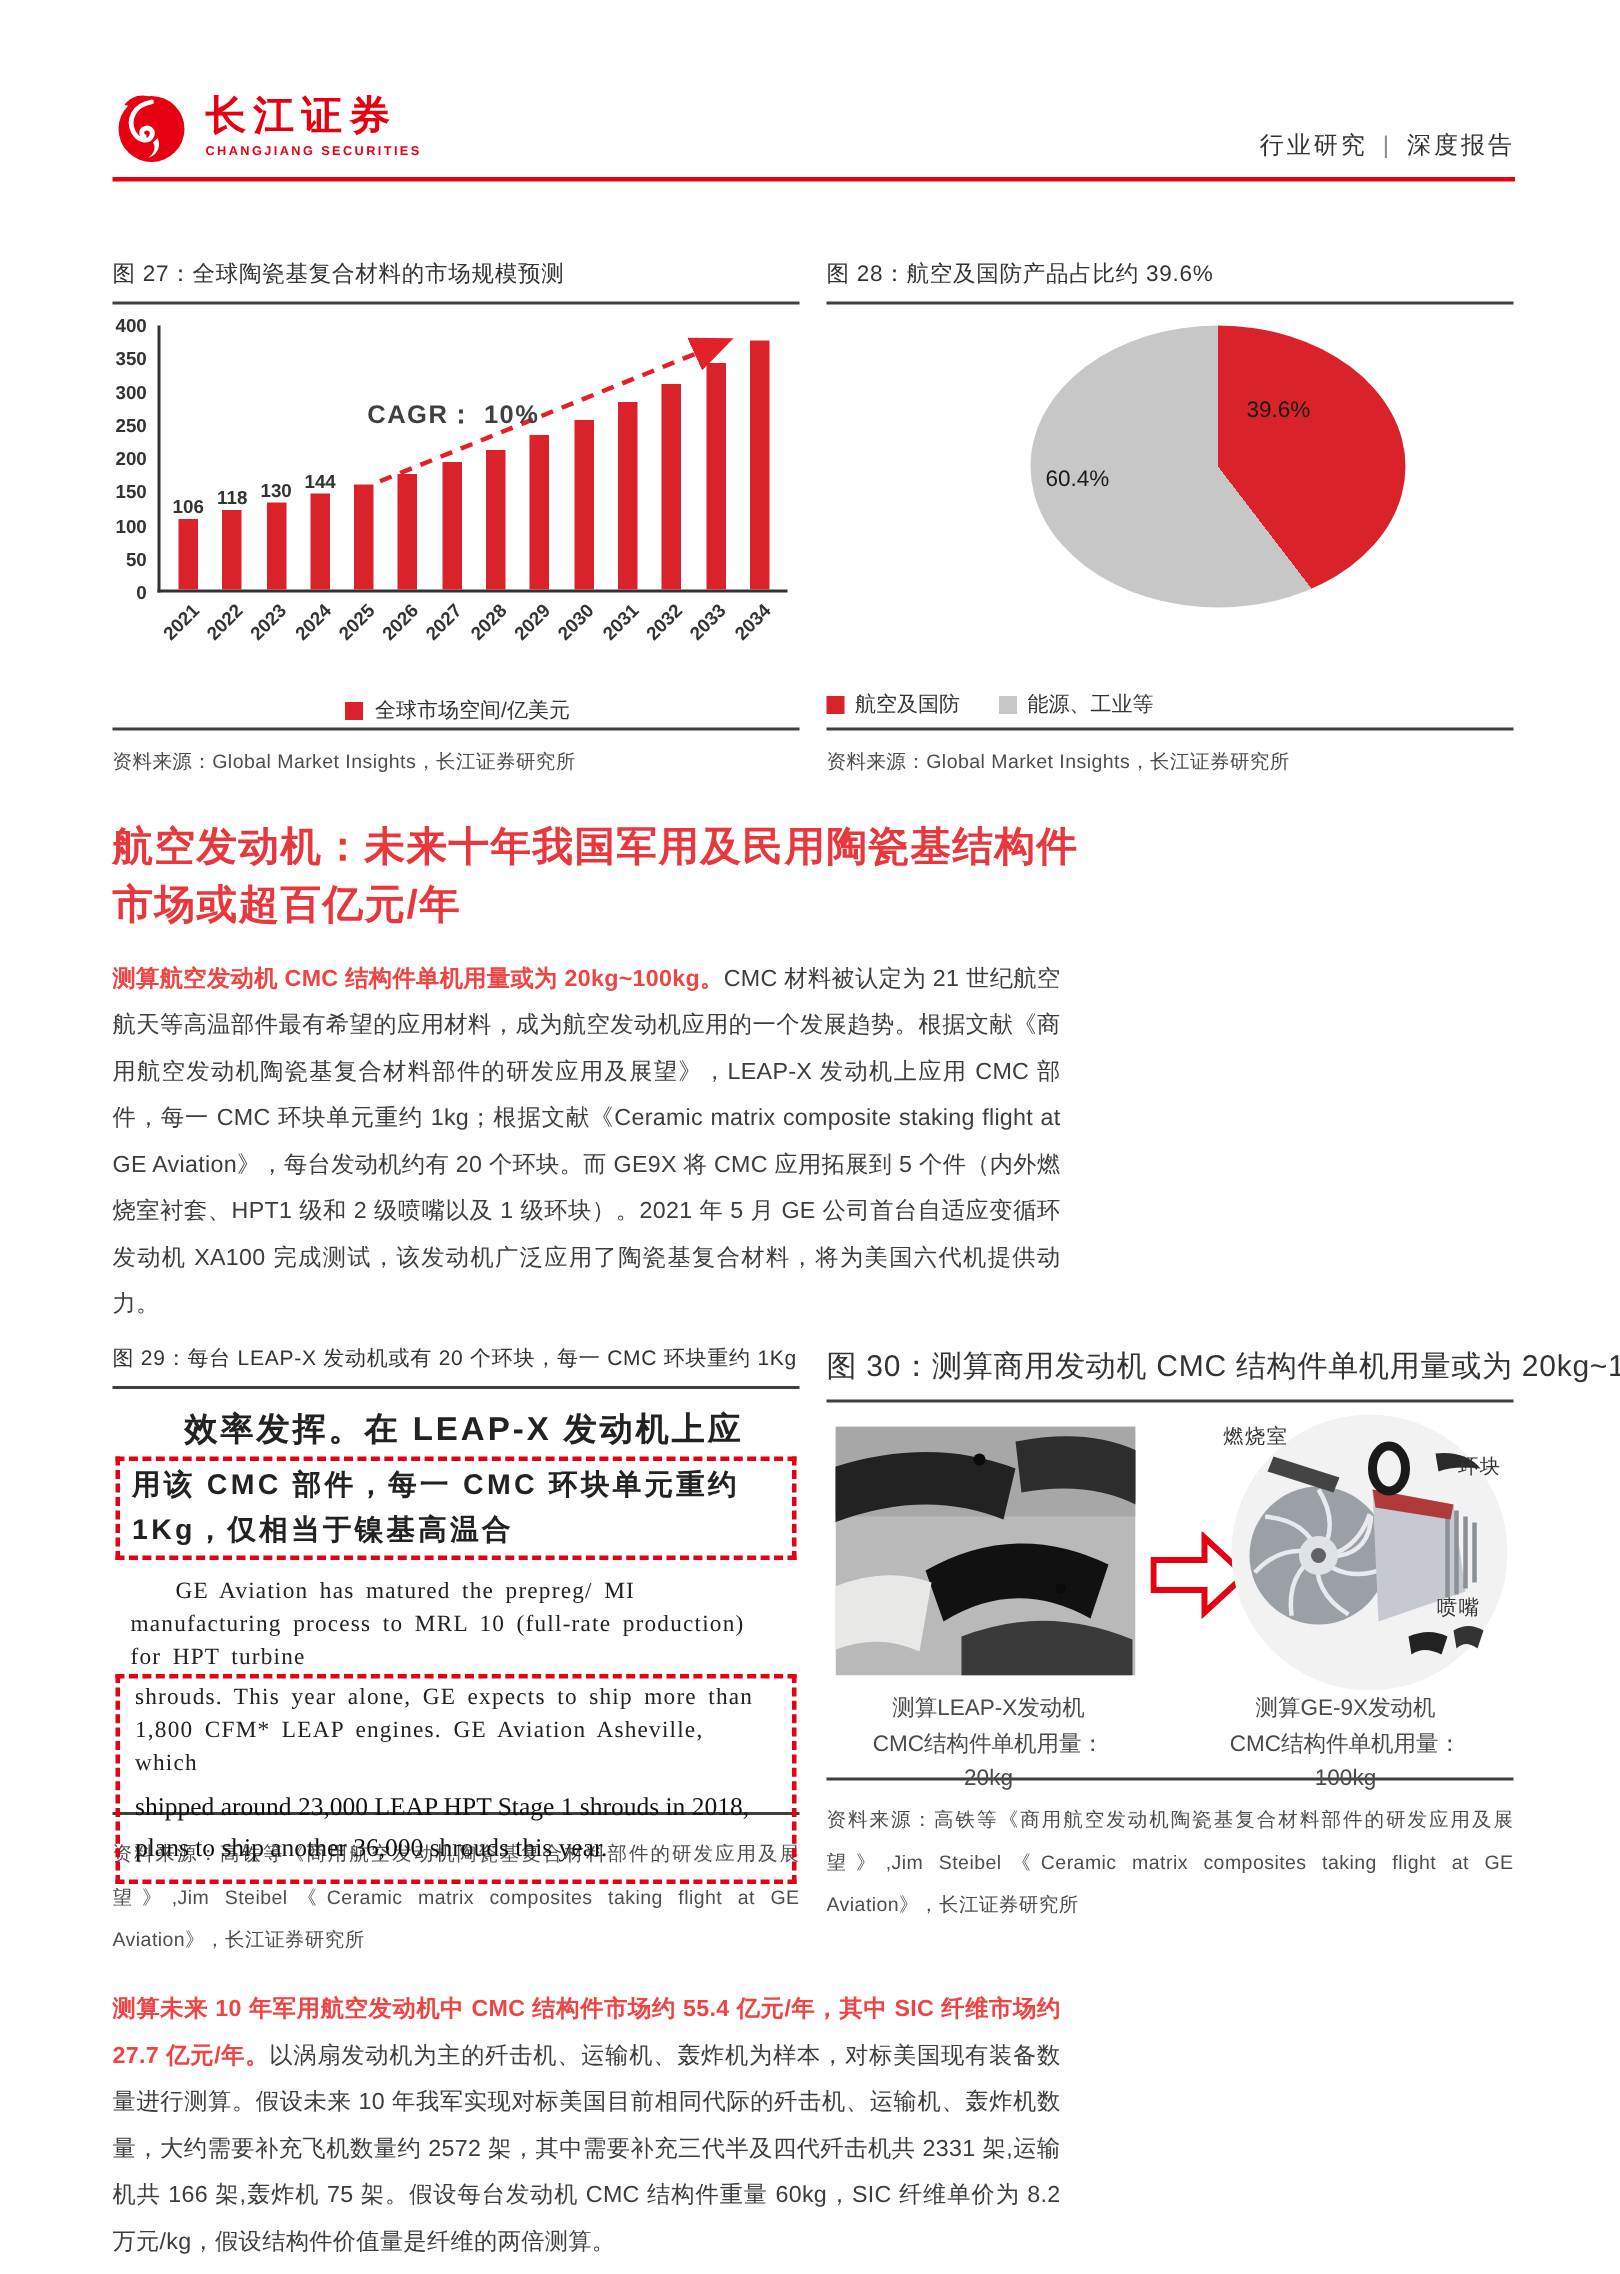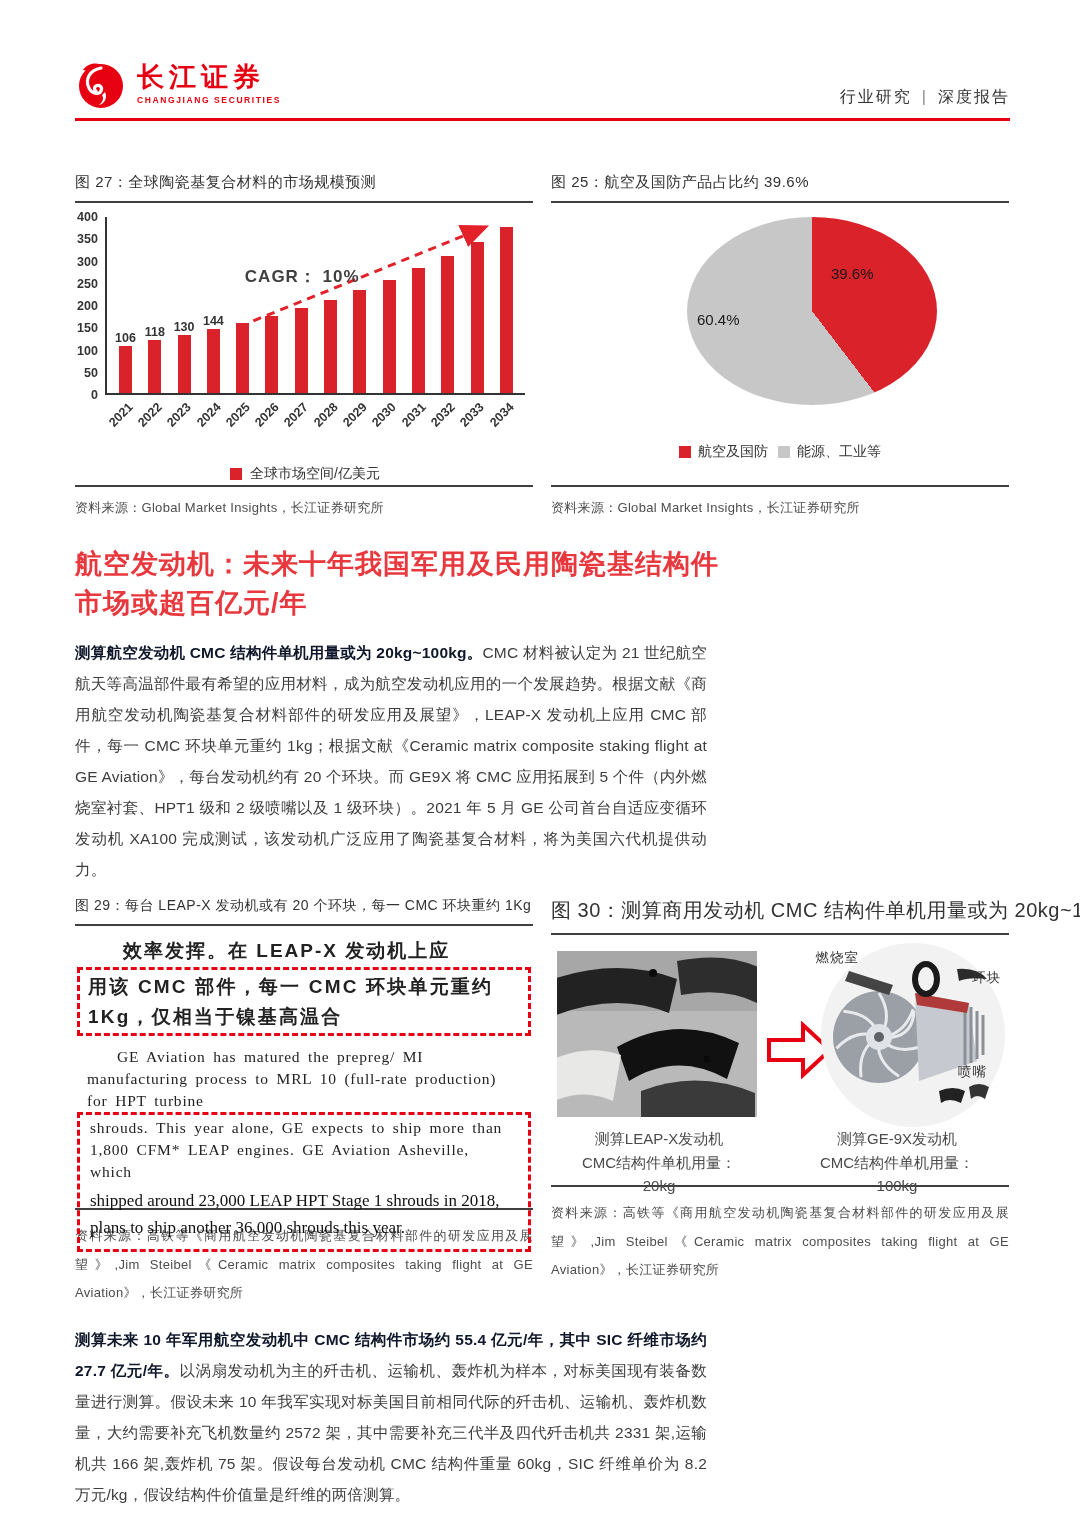--- a/index.html
+++ b/index.html
@@ -46,36 +46,36 @@
           transform:rotate(-45deg); font-size:12.5px; font-weight:700; color:#333; white-space:nowrap; }
   .cagr { position:absolute; left:33%; top:27%; font-size:17px; font-weight:600; color:#404040; letter-spacing:1px; }
   .trend-svg { position:absolute; inset:0; width:100%; height:100%; overflow:visible; }
   .legend-row { position:absolute; left:2px; right:0; bottom:2px; display:flex; justify-content:center;
                 align-items:center; gap:8px; font-size:14px; color:#333; }
   .swatch { width:12px; height:12px; display:inline-block; }
 
   
   .pie { position:absolute; left:136px; top:14px; width:250px; height:188px; border-radius:50%; }
   .pie-label { position:absolute; font-size:15px; color:#1a1a1a; }
-  .legend-row28 { position:absolute; left:0; right:0; bottom:24px; display:flex; justify-content:center;
-                  align-items:center; gap:10px; font-size:14px; color:#333; }
+  .legend-row28 { position:absolute; left:0; right:0; bottom:6px; display:flex; 
+                  align-items:center; gap:26px; font-size:14px; color:#333; }
   .legend-item { display:flex; align-items:center; gap:7px; }
 
   
   .section-title { margin-top:28px; width:668px; font-size:27px; font-weight:700; color:#e8383d;
                    line-height:1.45; letter-spacing:1px; }
 
   
   .para { width:632px; margin-top:14px; font-size:15.5px; line-height:2.0; text-align:justify;
           color:#3d3d3d; letter-spacing:0.2px; }
-  .para b { color:#0f172a; }
+  .para b { color:#ef4444; }
 
   
   .fig29-body { padding:12px 2px 0 2px; }
-  .cn-line1 { font-size:19px; font-weight:700; color:#222; letter-spacing:2px; padding-left:46px; white-space:nowrap; }
+  .cn-line1 { font-size:22px; font-weight:700; color:#222; letter-spacing:2px; padding-left:46px; white-space:nowrap; }
   .cn-box { border:3px dashed #e60012; padding:2px 8px; margin:3px 0 10px 0; font-size:19px; font-weight:700;
             color:#222; letter-spacing:2.2px; line-height:1.55; }
   .en-intro { font-family:"Liberation Serif", serif; font-size:15.5px; color:#222; letter-spacing:0.8px;
               word-spacing:3px; line-height:1.4; text-indent:30px; padding:0 10px; }
   .en-box { border:3px dashed #e60012; padding:2px 21px 8px 10px; margin-top:1px; }
   .en-box .a { font-family:"Liberation Serif", serif; font-size:15.5px; color:#222; letter-spacing:0.8px;
                word-spacing:3px; line-height:1.4; }
   .en-box .b { font-family:"Liberation Serif", serif; font-size:17px; color:#111; line-height:1.55; margin-top:6px; }
 
   
@@ -211,21 +211,21 @@
           <div class="legend-row">
             <span class="swatch" style="background:#d9222a"></span>
             <span>全球市场空间/亿美元</span>
           </div>
         </div>
         <div class="fig-bottom-rule"></div>
         <div class="fig-source">资料来源：Global Market Insights，长江证券研究所</div>
       </div>
 
       <div class="figcol">
-        <div class="fig-title">图 25：航空及国防产品占比约 39.6%</div>
+        <div class="fig-title">图 28：航空及国防产品占比约 39.6%</div>
         <div class="fig-title-rule"></div>
         <div class="fig-content">
           <div class="pie" style="background: conic-gradient(rgb(217, 34, 42) 0deg, rgb(217, 34, 42) 39.6%, rgb(199, 199, 199) 39.6%, rgb(199, 199, 199) 100%);"></div>
           <div class="pie-label" style="left:280px; top:62px;">39.6%</div>
           <div class="pie-label" style="left:146px; top:108px;">60.4%</div>
           <div class="legend-row28">
             <span class="legend-item">
               <span class="swatch" style="background:#d9222a"></span>
               <span>航空及国防</span>
             </span>

